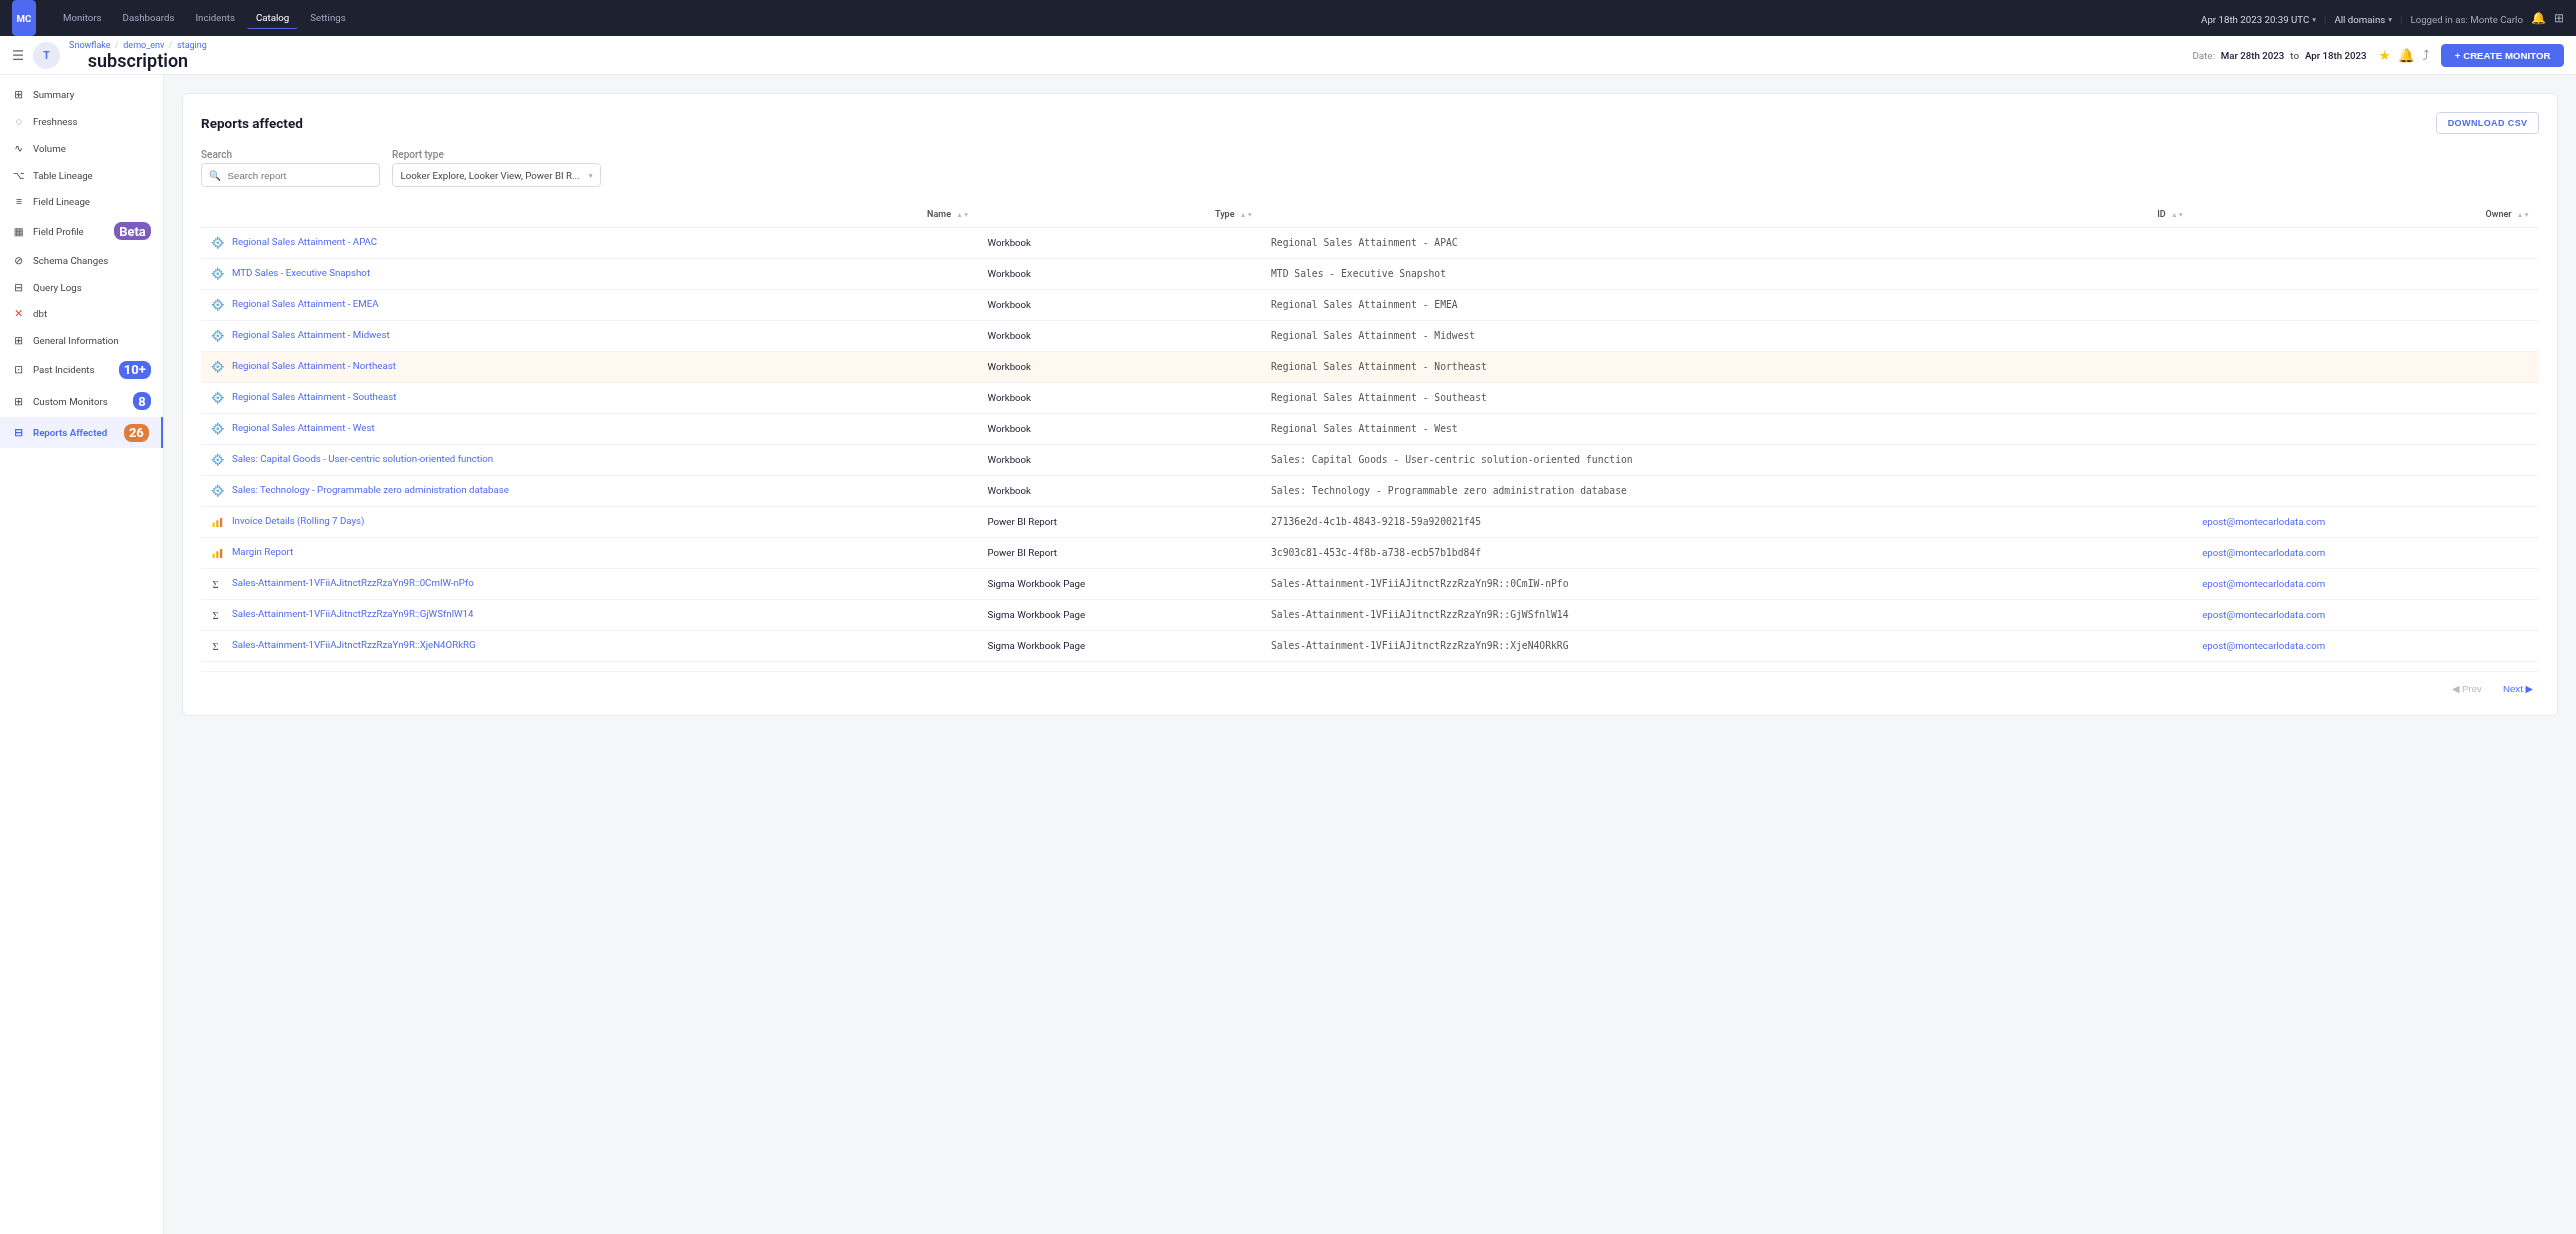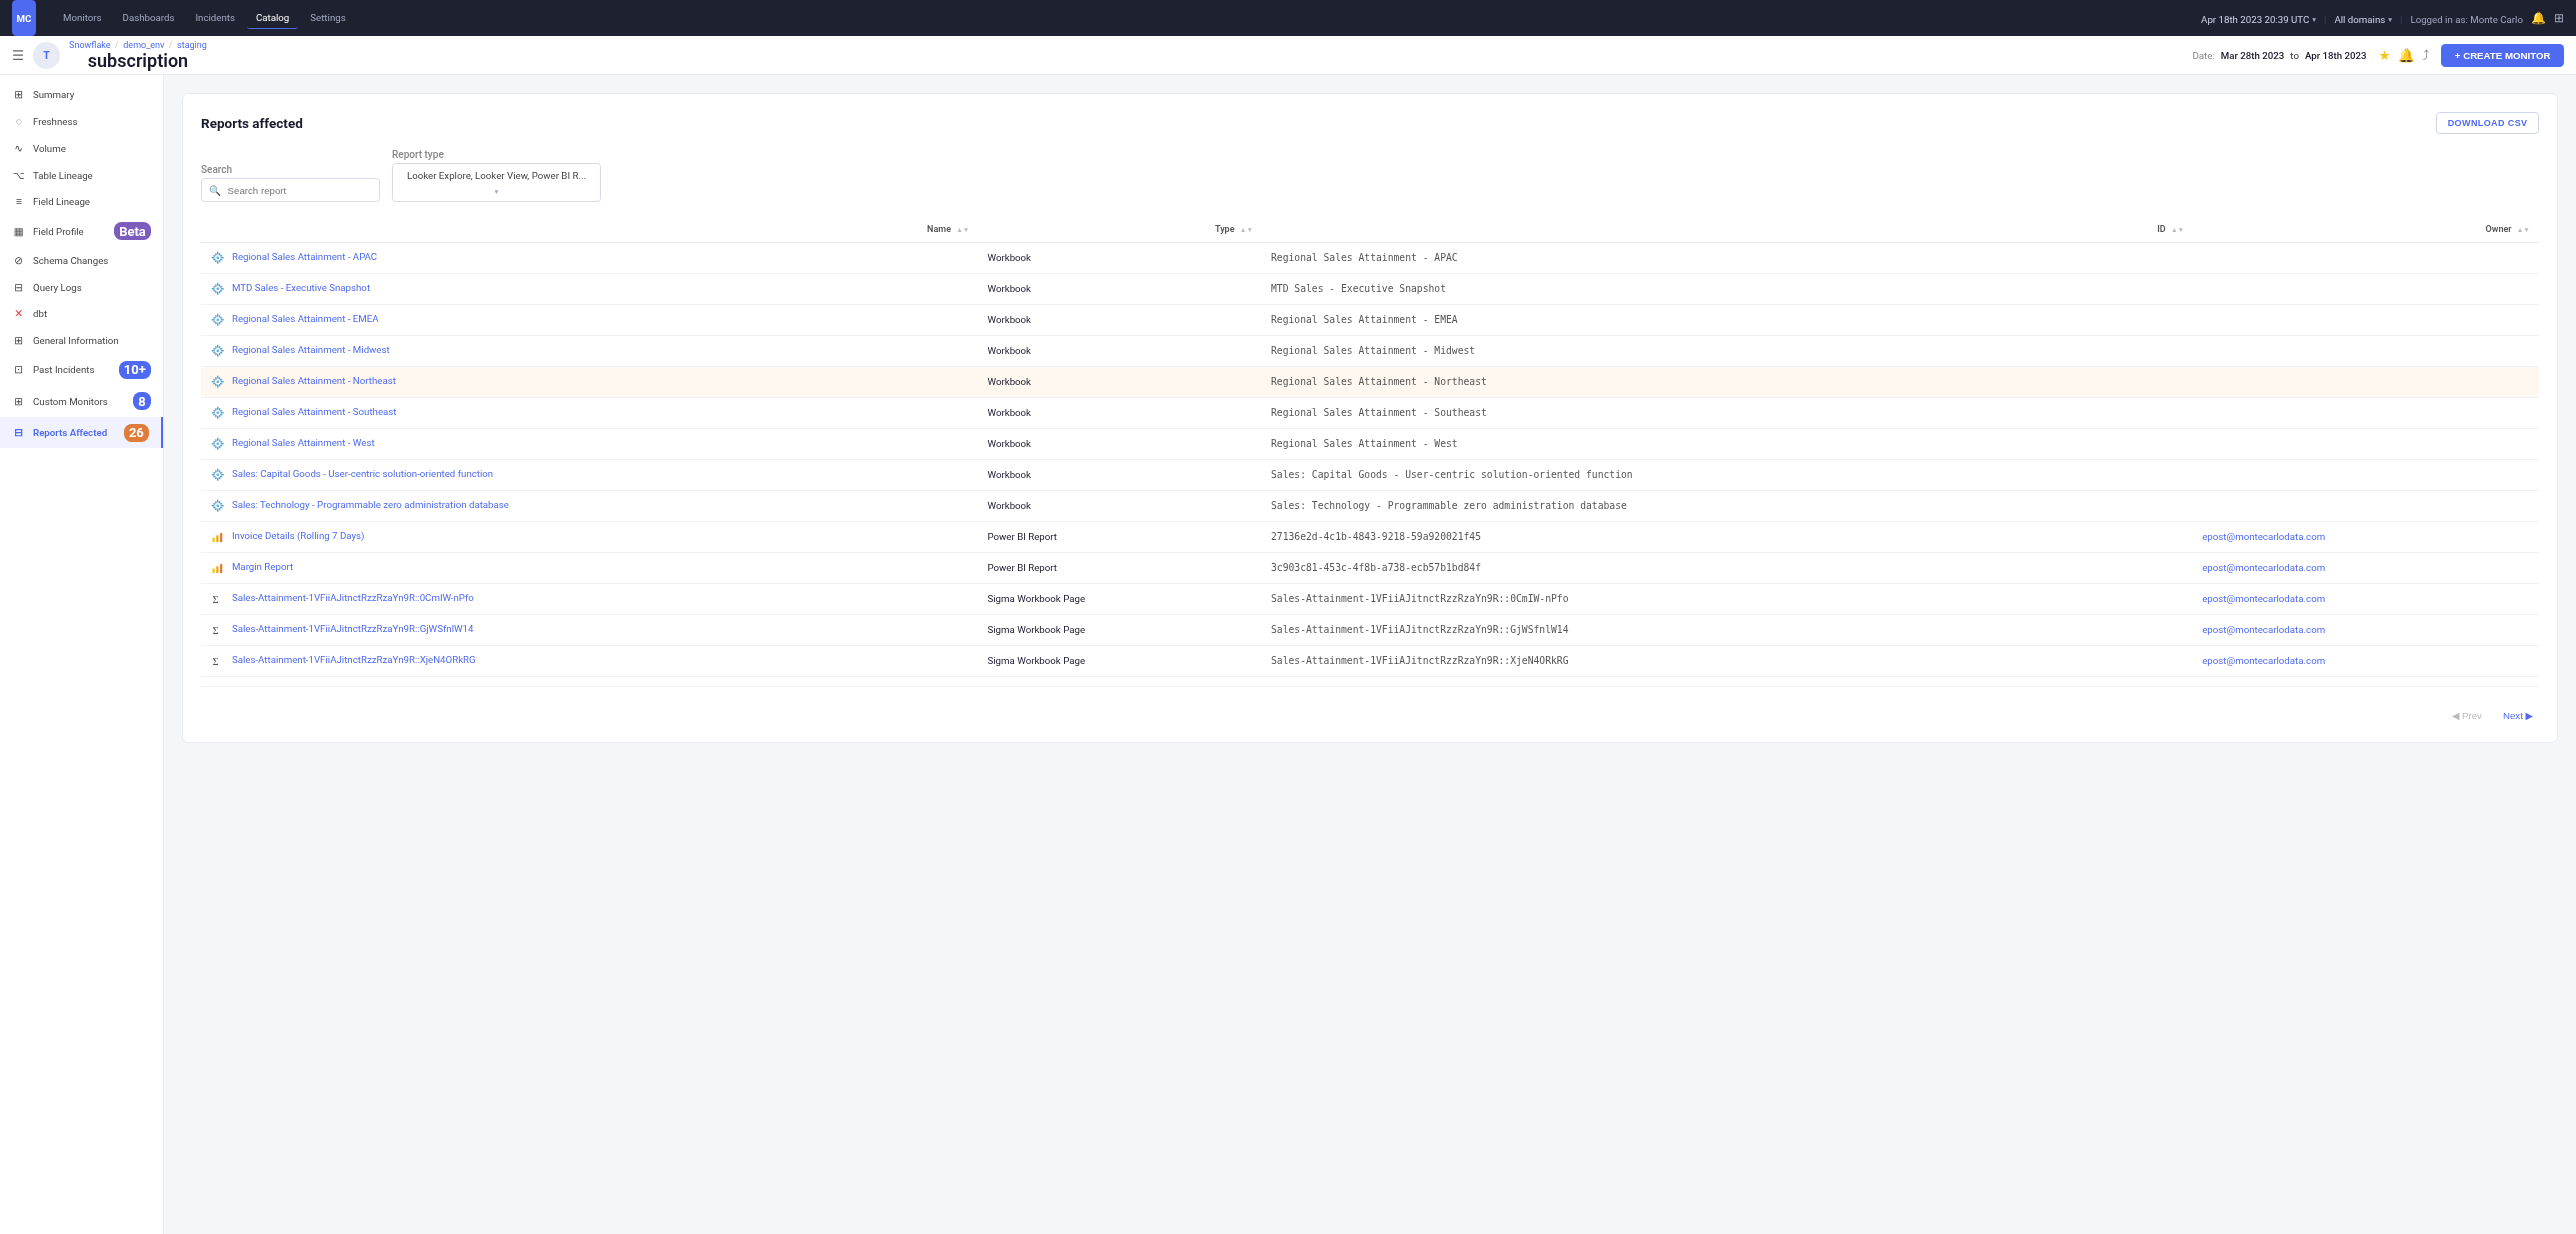--- a/index.html
+++ b/index.html
@@ -226,21 +226,20 @@
       align-items: center;
       border: 0.7px solid #d8dae8;
       border-radius: 3.7px;
       padding: 5.2px 7.5px;
       gap: 6px;
       width: 209px;
       background: #fff;
       cursor: pointer;
       font-size: 9.7px;
       color: #444;
-      flex-direction: column;
     }
     .filter-select .sel-text { flex: 1; white-space: nowrap; overflow: hidden; text-overflow: ellipsis; }
 
     
     .data-table { width: 100%; border-collapse: collapse; }
     .data-table th {
       text-align: right;
       font-size: 9px;
       font-weight: 600;
       color: #555;
@@ -269,21 +268,21 @@
     .id-cell { font-size: 9px; color: #555; font-family: monospace; }
     .owner-cell { font-size: 9px; color: #4e6af0; }
 
     
     .pagination {
       display: flex;
       justify-content: flex-end;
       align-items: center;
       gap: 9px;
       margin-top: 9px;
-      padding-top: 20px;
+      padding-top: 8px;
       border-top: 0.7px solid #f0f2f8;
     }
     .pagination button {
       background: transparent;
       border: none;
       color: #4e6af0;
       font-size: 9.7px;
       cursor: pointer;
       padding: 3px 6px;
     }

